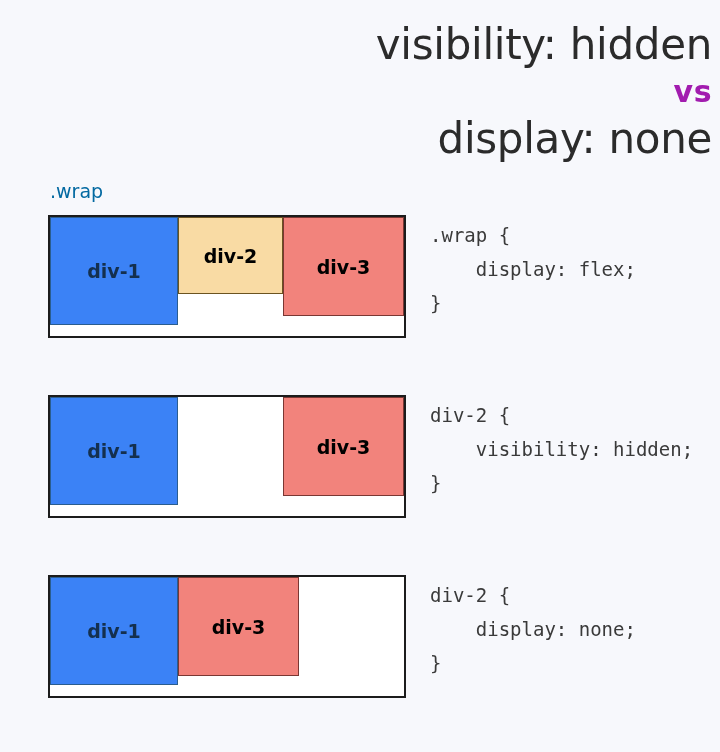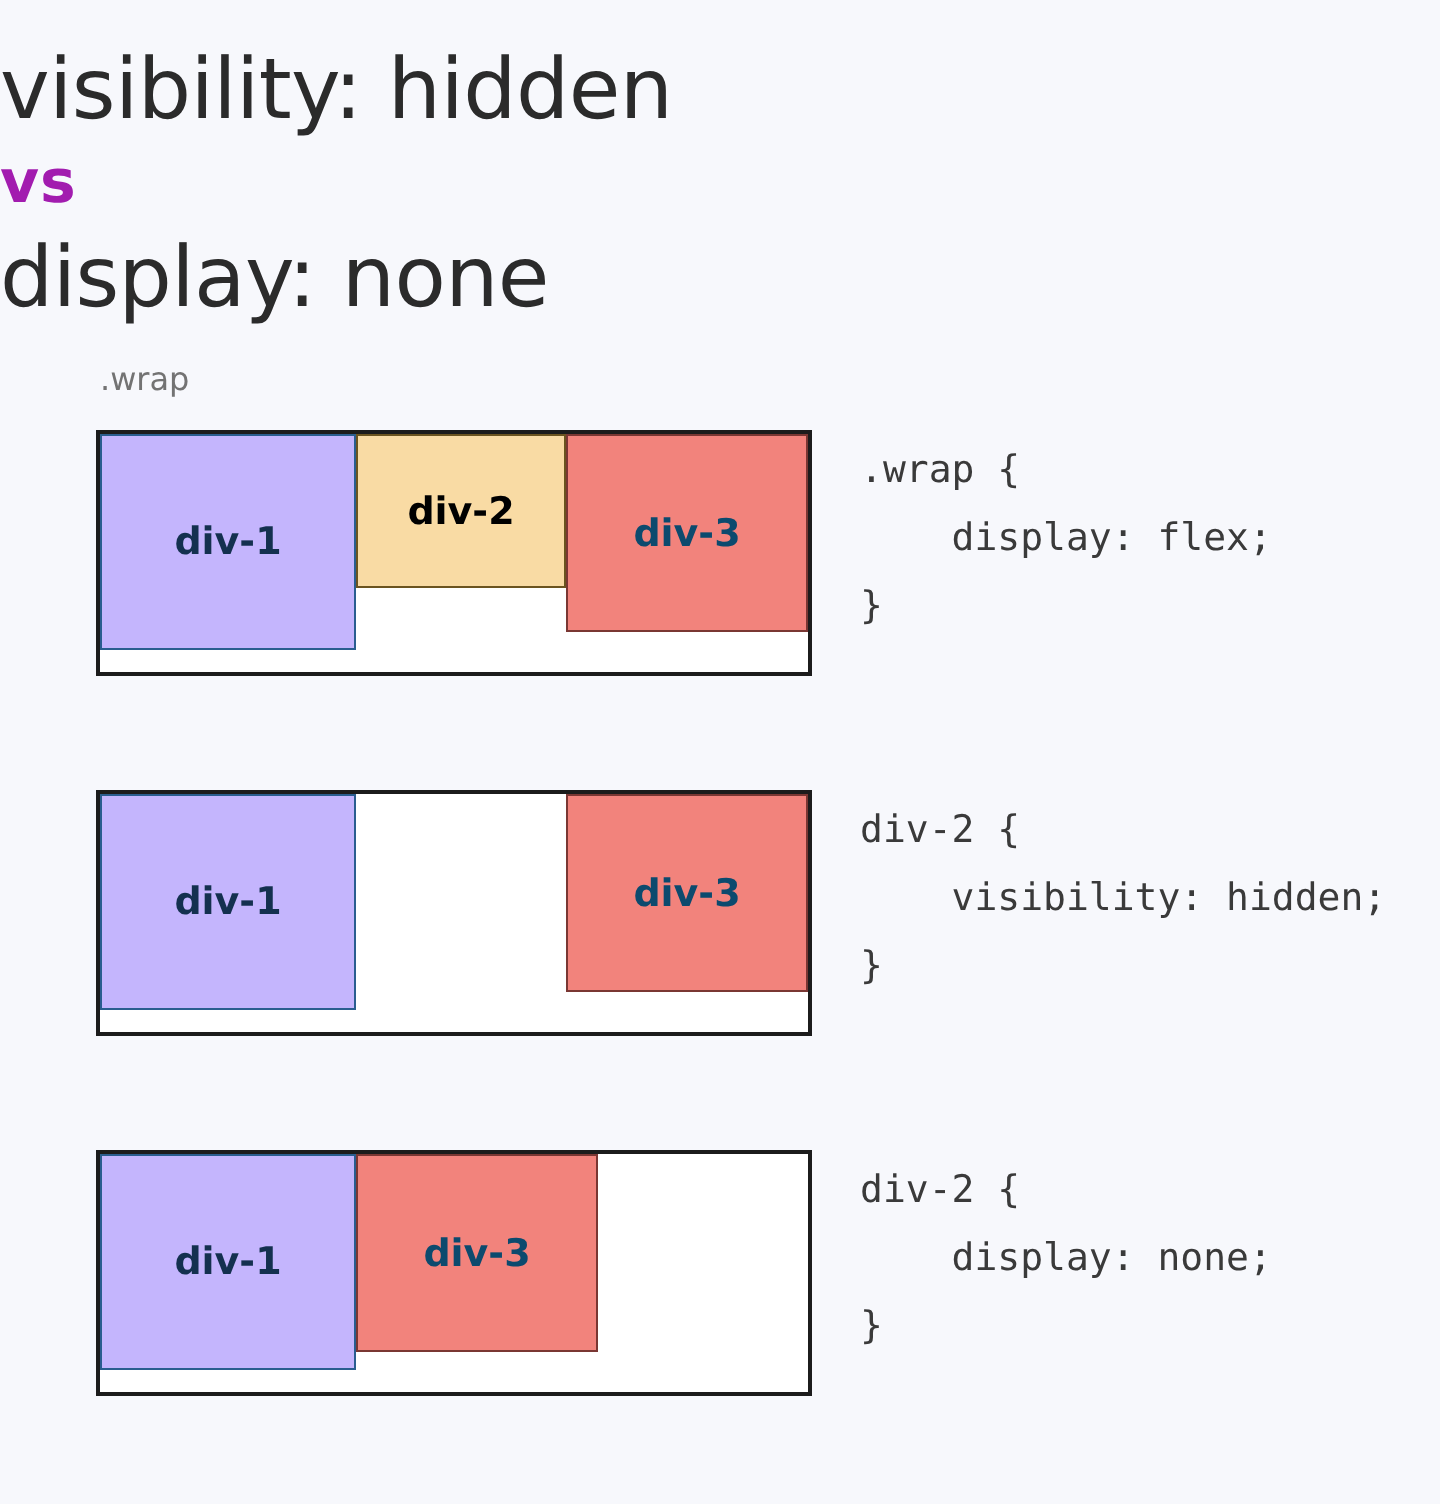--- a/index.html
+++ b/index.html
@@ -14,21 +14,21 @@
     overflow: hidden;
     position: relative;
   }
 
   
   .title-block {
     position: absolute;
     top: 18px;
     left: 0;
     width: 712px;
-    text-align: left;
+    text-align: right;
   }
   .title-line {
     font-family: "DejaVu Sans", sans-serif;
     font-size: 42px;
     font-weight: 400;
     color: #2b2b2b;
     line-height: 54px;
     letter-spacing: -0.3px;
   }
   .title-vs {
@@ -49,22 +49,22 @@
   }
   #row-1 { top: 180px; }
   #row-2 { top: 360px; }
   #row-3 { top: 540px; }
 
   .wrap-label {
     position: absolute;
     left: 50px;
     top: 0px;
     font-family: "DejaVu Sans", sans-serif;
-    font-size: 16px;
-    color: #737373;
+    font-size: 19px;
+    color: #0369a1;
   }
 
   
   .wrap-box {
     position: absolute;
     left: 48px;
     top: 35px;
     width: 358px;
     height: 123px;
     background: #ffffff;
@@ -86,33 +86,33 @@
     box-sizing: border-box;
     border: 1.5px solid #4a3b3b;
     display: flex;
     align-items: center;
     justify-content: center;
     font-family: "DejaVu Sans", sans-serif;
     font-size: 19px;
     font-weight: 600;
   }
   .divbox.blue {
-    background: #c4b5fd;
+    background: #3b82f6;
     border-color: #2a5d8f;
     color: #14304f;
   }
   .divbox.orange {
     background: #f9dba4;
     border-color: #6b5420;
     color: #000000;
   }
   .divbox.red {
     background: #f2837c;
     border-color: #7a3733;
-    color: #0c4a6e;
+    color: #000000;
   }
   .divbox.ghost {
     background: transparent;
     border: none;
   }
 
   
   .code-block {
     position: absolute;
     left: 430px;

